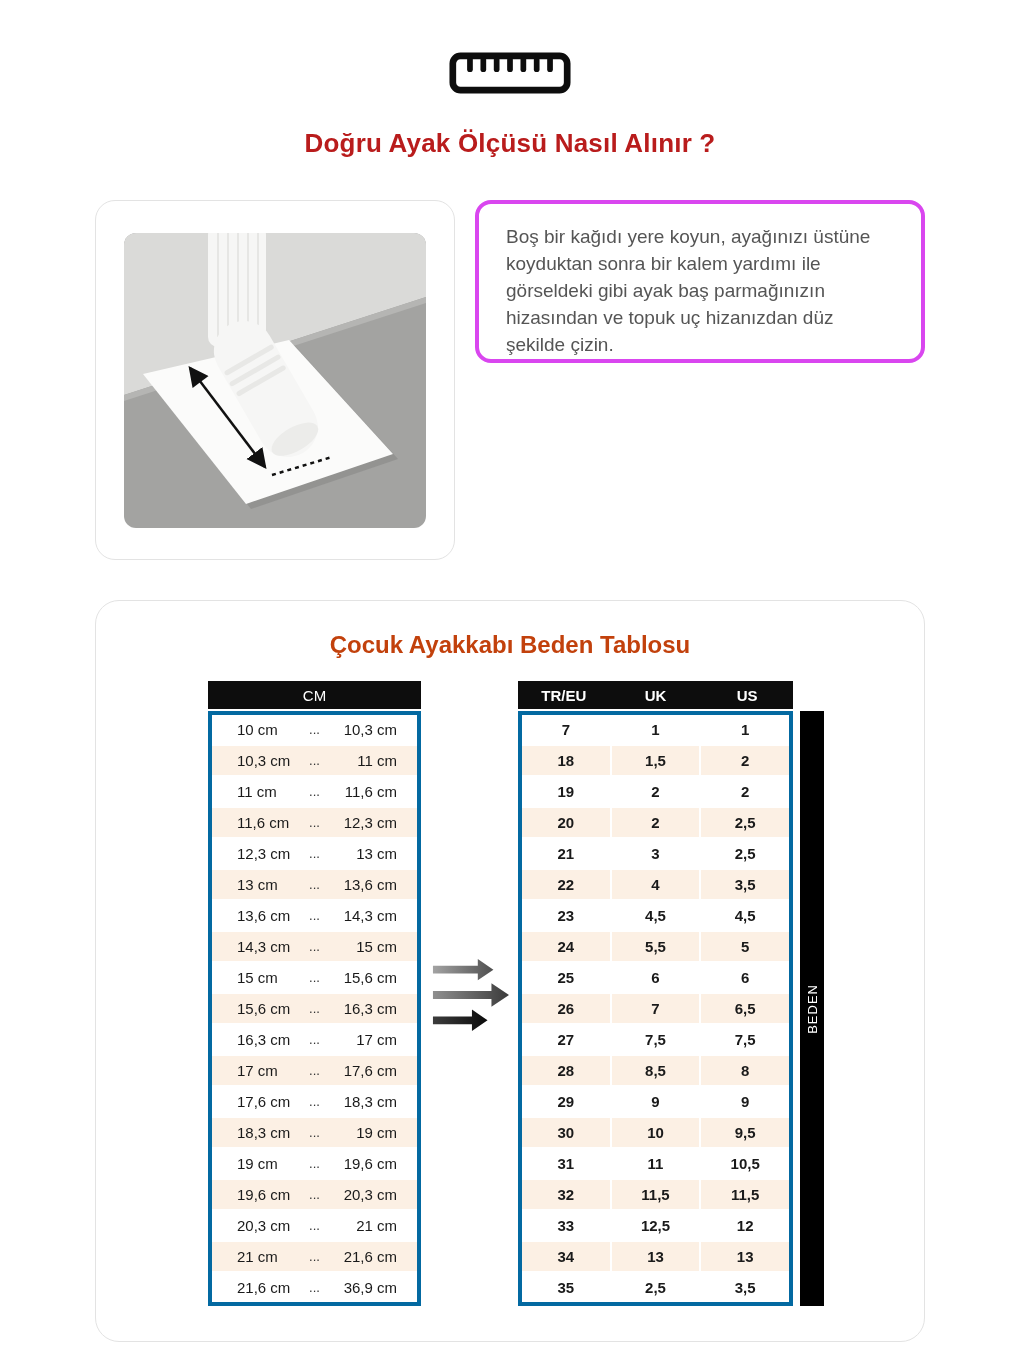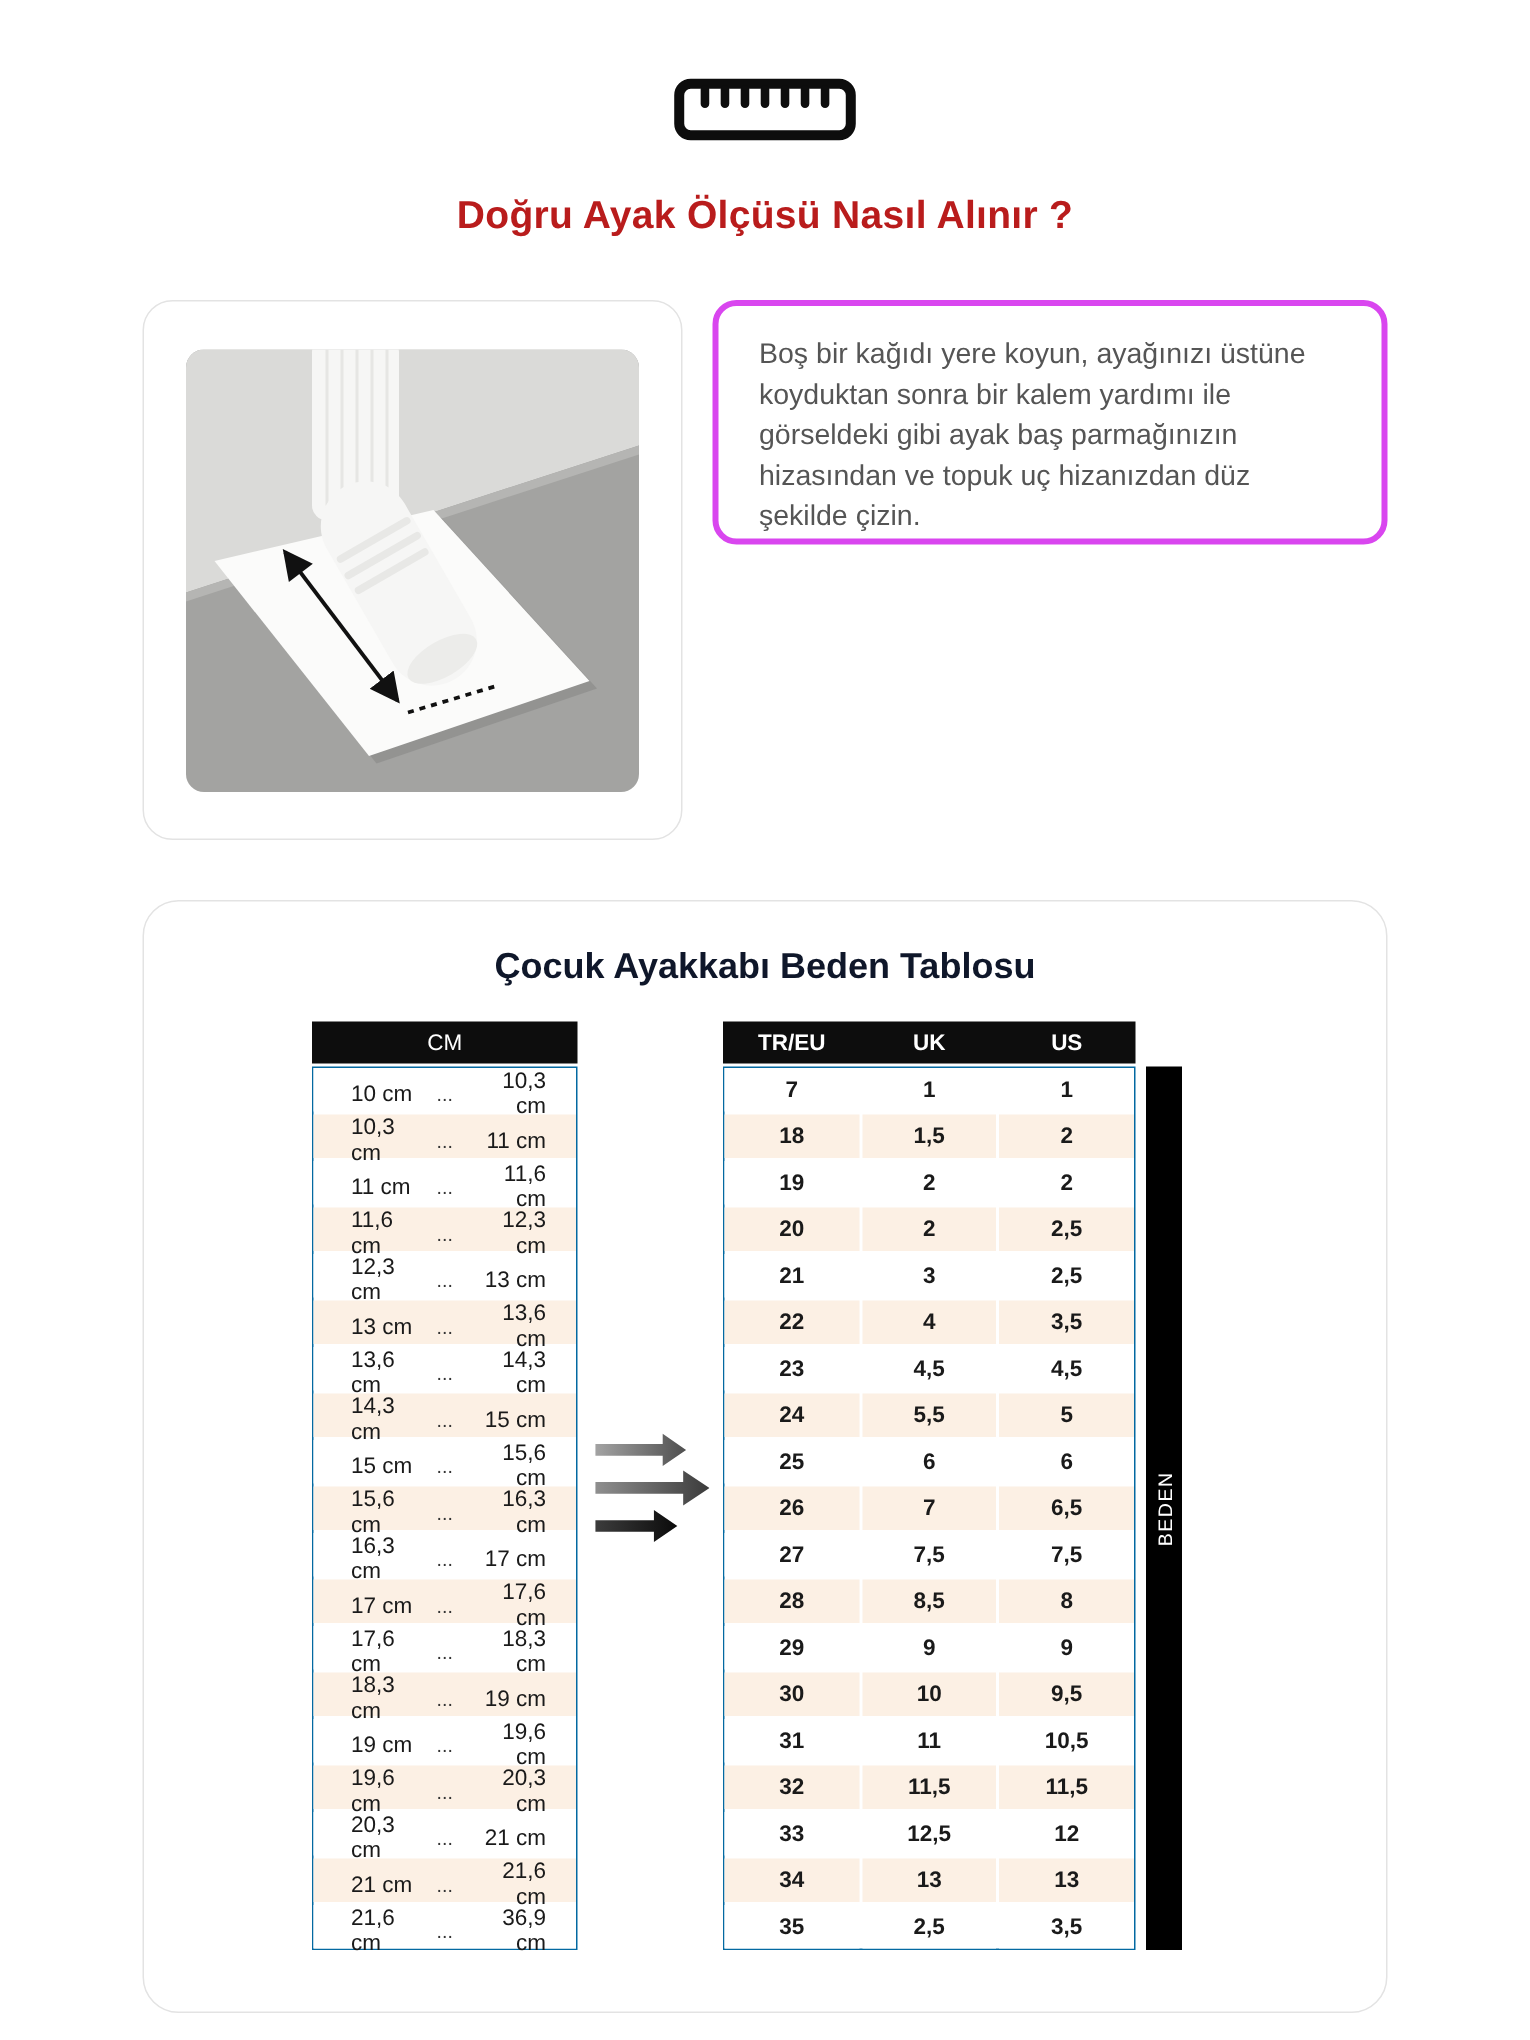--- a/index.html
+++ b/index.html
@@ -32,30 +32,30 @@
     padding:19px 27px; font-size:19px; line-height:27px; color:#555;
   }
   .step-card.first  { height:163px; }
   .step-card.second { height:179px; display:flex; align-items:center; }
 
   
   .table-card {
     margin-top:40px; width:830px; height:742px;
     border:1px solid #e3e3e3; border-radius:24px; background:#fff;
   }
-  .table-title { text-align:center; font-size:24px; font-weight:700; color:#0f172a; margin:30px 0 0; }
+  .table-title { text-align:center; font-size:24px; font-weight:700; color:#c2410c; margin:30px 0 0; }
   .tables-row { display:flex; align-items:stretch; margin-top:22px; padding-left:112px; }
 
   .t-header {
     background:#0d0d0d; color:#fff; height:28px; margin-bottom:2px;
     display:flex; align-items:center; font-size:15px;
   }
-  .t-body { border:1px solid #0369a1; background:#fff; }
-
-  .cm-table { width:177px; }
+  .t-body { border:4px solid #0369a1; background:#fff; }
+
+  .cm-table { width:213px; }
   .cm-table .t-header { justify-content:center; }
   .cm-row {
     display:grid; grid-template-columns:1fr 40px 1fr; align-items:center;
     height:29px; margin-bottom:2px; background:#fff; font-size:15px; color:#1a1a1a;
   }
   .cm-row:last-child { margin-bottom:0; }
   .cm-row.alt { background:#fcf0e4; }
   .cell-from { padding-left:25px; }
   .cell-sep  { text-align:center; font-size:13px; color:#333; }
   .cell-to   { text-align:right; padding-right:20px; }

